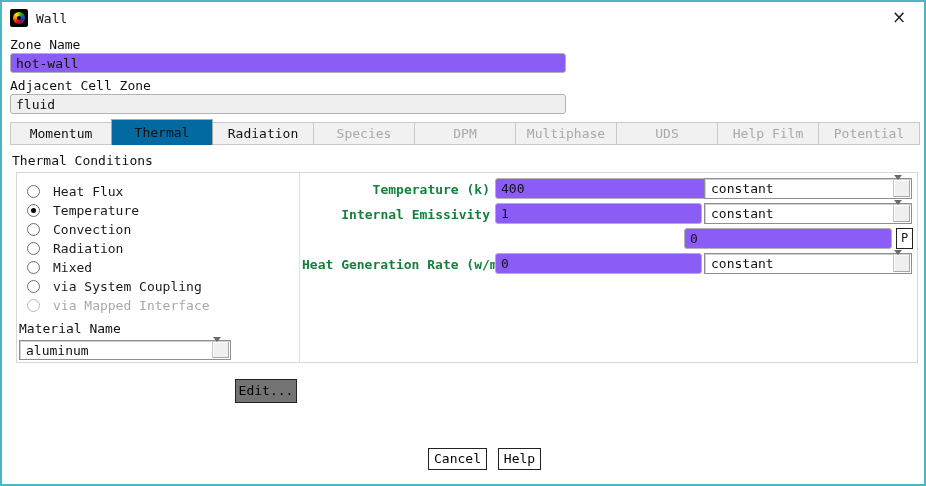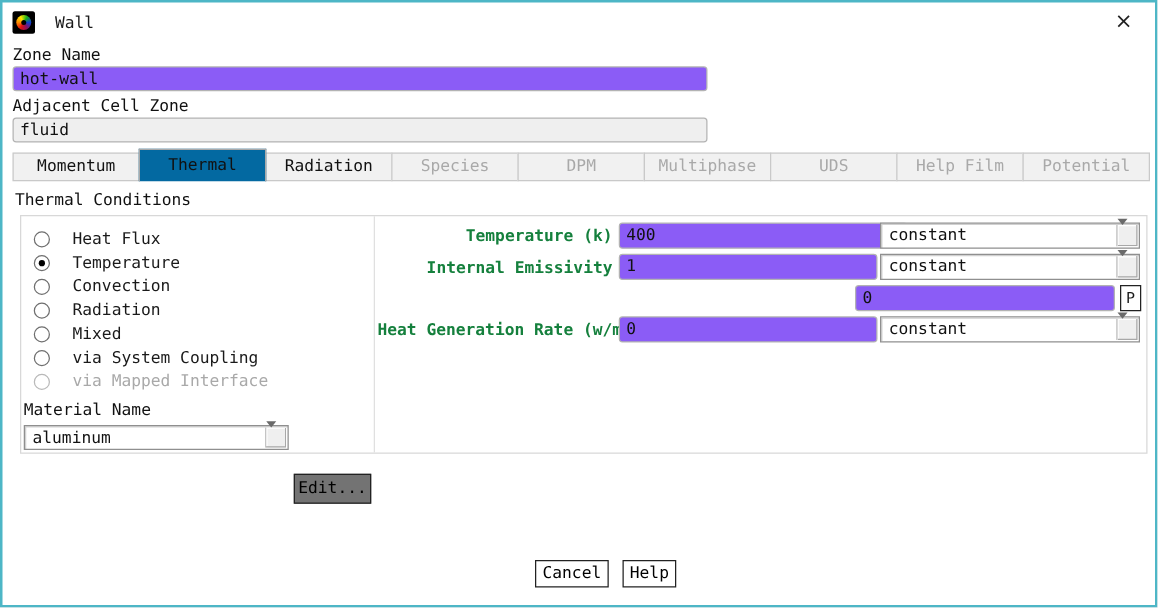--- a/index.html
+++ b/index.html
@@ -6,21 +6,21 @@
   html,body { background:#e8e8e8; }
   body { width:926px; height:486px; }
   .dialog {
     position:relative; width:926px; height:486px;
     background:#ffffff; border:2px solid #4db6c6;
     font-family:"DejaVu Sans Mono","Liberation Mono",monospace;
     font-size:13px; color:#1a1a1a; overflow:hidden;
   }
 
   
-  .titlebar { position:absolute; left:8px; top:6px; height:20px; display:flex; align-items:center; gap:16px; }
+  .titlebar { position:absolute; left:8px; top:6px; height:20px; display:flex; align-items:center; gap:8px; }
   .app-icon { width:18px; height:18px; background:#000; border-radius:2px; position:relative; }
   .app-icon .swirl {
     position:absolute; left:3px; top:3px; width:12px; height:12px; border-radius:50%;
     background:conic-gradient(from 210deg,#e01010,#ff8a00,#ffe600,#19b219,#1040d0,#8a1060,#e01010);
   }
   .app-icon .swirl::after {
     content:""; position:absolute; left:4px; top:4px; width:4px; height:4px; border-radius:50%; background:#000;
   }
   .close-x { position:absolute; right:16px; top:6px; width:18px; height:18px;
     font-size:17px; line-height:18px; text-align:center; color:#222; cursor:default; font-family:"DejaVu Sans",sans-serif; }
@@ -42,21 +42,21 @@
   }
   .tab:first-child { margin-left:0; }
   .tab.active { margin-top:0; height:26px; background:#0369a1; border-color:#a9a9a9; border-bottom:none; z-index:2; }
   .tab.disabled { color:#a9a9a9; }
 
   
   .groupbox { position:absolute; left:14px; top:170px; width:902px; height:191px; border:1px solid #d8d8d8; background:#fff; }
   .v-divider { position:absolute; left:282px; top:0; bottom:0; width:1px; background:#e0e0e0; }
 
   
-  .radio-row { position:absolute; left:10px; display:flex; align-items:center; gap:18px; height:16px; }
+  .radio-row { position:absolute; left:10px; display:flex; align-items:center; gap:13px; height:16px; }
   .radio-circle { width:13px; height:13px; border-radius:50%; border:1px solid #6f6f6f; background:#fff; position:relative; flex:none; }
   .radio-circle.checked::after { content:""; position:absolute; left:3px; top:3px; width:5px; height:5px; border-radius:50%; background:#000; }
   .radio-row.disabled .radio-circle { border-color:#b9b9b9; }
   .radio-row.disabled .radio-label { color:#a9a9a9; }
 
   
   .row-label { position:absolute; text-align:right; color:#15803d; white-space:nowrap;font-weight:bold; }
   .combo { position:absolute; height:21px; background:#fff; border:1px solid #8f8f8f;
            box-shadow: inset 1px 1px 0 rgba(120,120,120,0.35); }
   .combo .combo-text { position:absolute; left:6px; top:2px; color:#111; }

